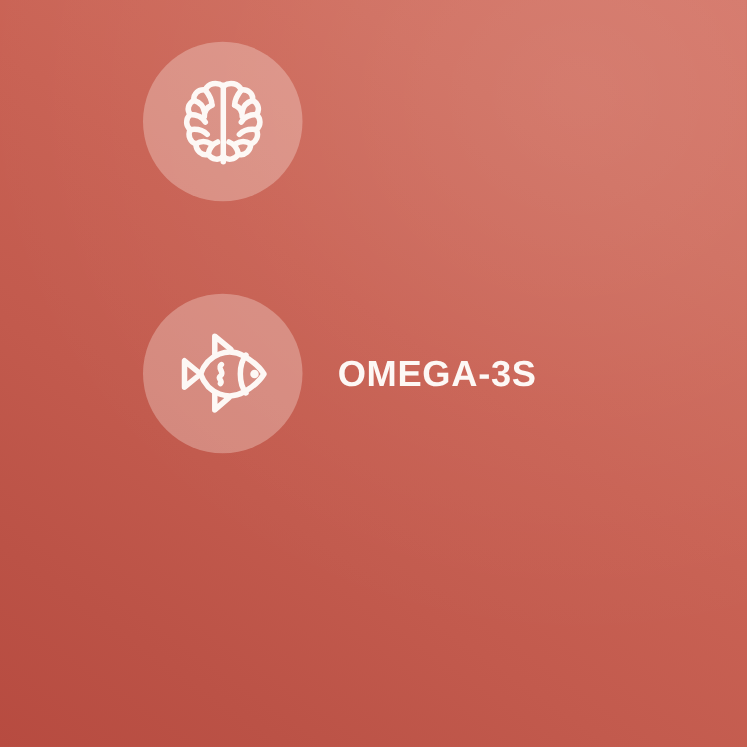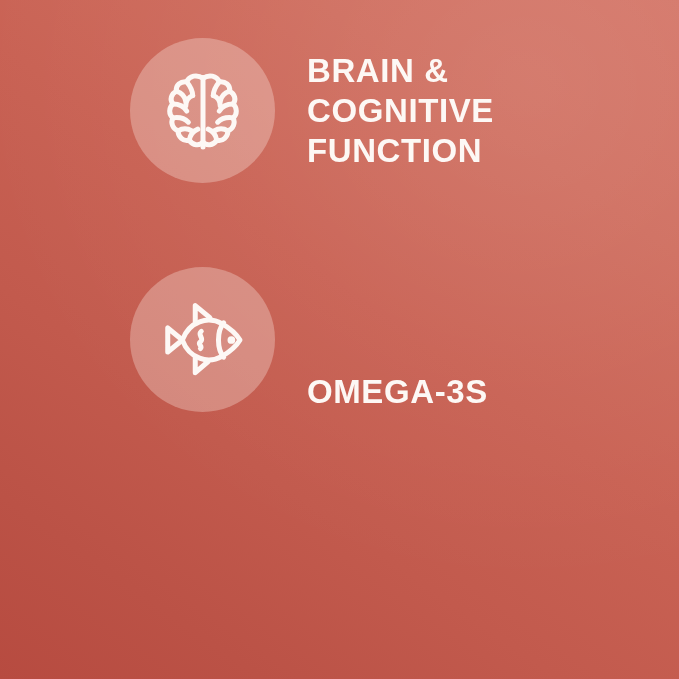--- a/index.html
+++ b/index.html
@@ -45,21 +45,21 @@
   .benefit-row {
     position: absolute;
     left: 0;
     width: 679px;
     display: flex;
     align-items: center;
     z-index: 2;
   }
 
   .row-1 { top: 38px;  height: 145px; }
-  .row-2 { top: 267px; height: 145px; align-items: flex-end; }
+  .row-2 { top: 267px; height: 145px; }
   .row-3 { top: 490px; height: 145px; }
 
   .icon-circle {
     position: relative;
     flex: 0 0 auto;
     margin-left: 130px;
     width: 145px;
     height: 145px;
     border-radius: 50%;
     background: rgba(255, 244, 240, 0.30);
@@ -140,22 +140,20 @@
           <path d="M69 16 C 65 21, 62 26, 62 32"></path>
           <path d="M81 27 C 75 29, 71 33, 70 39"></path>
           <path d="M85 42 C 78 42, 72 45, 69 50"></path>
           <path d="M62 32 C 67 34, 70 38, 70 44"></path>
           <path d="M79 73 C 74 70, 68 70, 63 73"></path>
           <path d="M66 84 C 65 78, 61 73, 56 71"></path>
           <path d="M85 58 C 78 57, 71 59, 67 63"></path>
         </svg>
       </span>
     </div>
-    <div class="benefit-label">Brain &amp; Cognitive
-Function</div>
   </div>
 
   <div class="benefit-row row-2">
     <div class="icon-circle">
       <span>
         <svg viewBox="0 0 100 100" aria-hidden="true">
 
           <path d="M26 50
                    C 34 28, 56 22, 72 31
                    C 84 38, 90 45, 93 50

